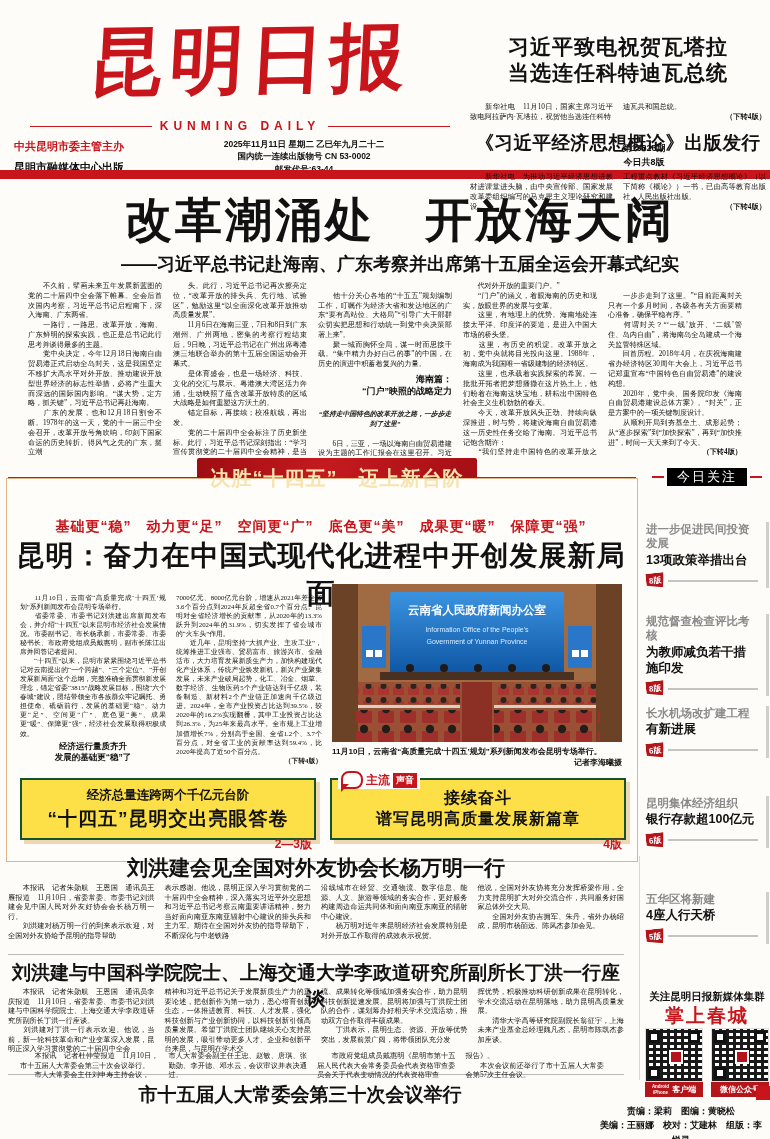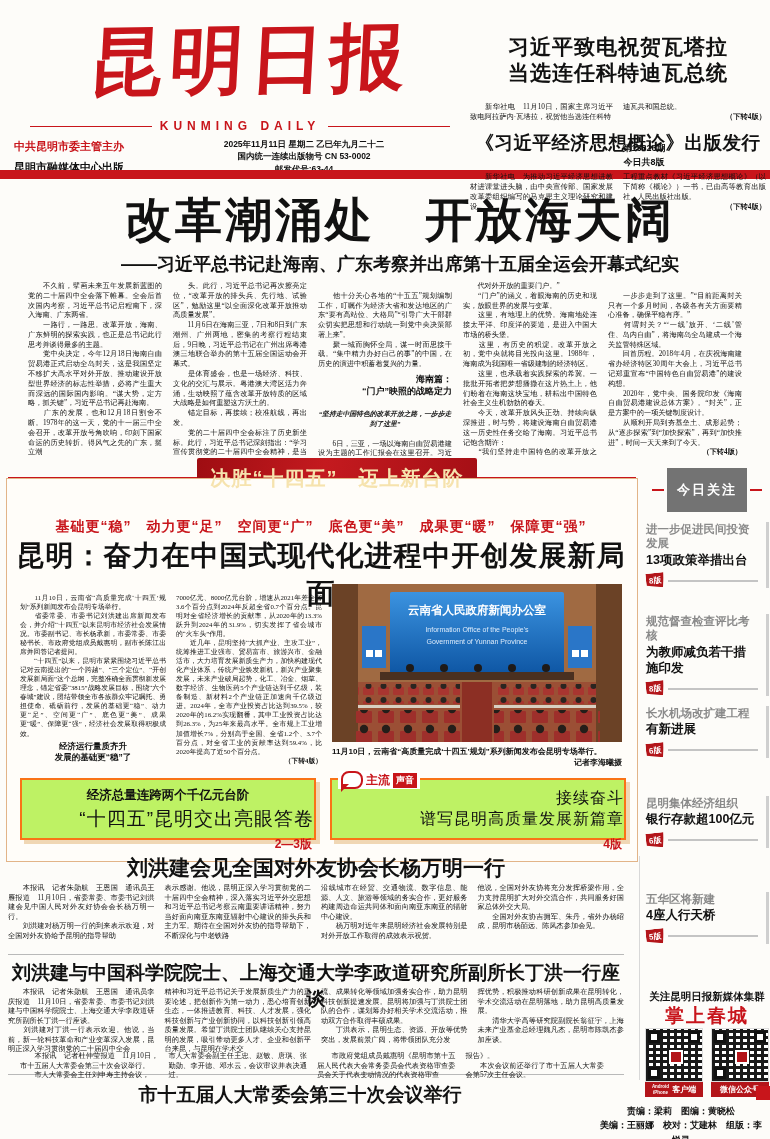--- a/index.html
+++ b/index.html
@@ -55,44 +55,44 @@
   .kicker{left:6px;top:518px;width:630px;text-align:center;font-size:14px;font-weight:900;color:#c8151b;letter-spacing:1px;}
   .k-h{left:6px;top:537px;width:630px;text-align:center;font-size:28px;font-weight:900;letter-spacing:1px;}
   .k-col{top:584px;width:146px;height:190px;overflow:hidden;font-family:"Liberation Serif",serif;
          font-size:6.8px;line-height:1.33;text-align:justify;white-space:pre-line;}
   .k-sub{font-family:"Liberation Sans",sans-serif;font-weight:900;font-size:8.5px;text-align:center;
          white-space:normal;margin:3px 0;}
   .photo{left:332px;top:584px;width:290px;height:158px;}
   .caption{left:332px;top:746px;width:290px;font-size:8px;font-weight:bold;line-height:1.4;}
   .caption .credit{display:block;text-align:right;}
 
-  .teaser{top:778px;width:292px;height:58px;border:2px solid #f97316;background:#bef264;
+  .teaser{top:778px;width:292px;height:58px;border:2px solid #14532d;background:#fde047;
           box-shadow:4px 4px 0 #f0d7b4;}
   .teaser .t1{text-align:center;font-size:12.5px;font-weight:900;margin-top:7px;}
-  .teaser .t2{text-align:right;font-size:19px;font-weight:400;margin-top:2px;letter-spacing:1px;}
+  .teaser .t2{text-align:center;font-size:19px;font-weight:700;margin-top:2px;letter-spacing:1px;}
   .teaser .pg{position:absolute;right:2px;bottom:-15px;color:#c8151b;font-size:12px;font-weight:900;}
   .mzbadge{position:absolute;left:6px;top:-9px;display:flex;align-items:center;gap:3px;background:#fff;padding:0 3px;}
   .bubble{width:18px;height:14px;border:2px solid #c8151b;border-radius:8px 8px 8px 0;position:relative;}
   .bubble::after{content:"";position:absolute;left:-2px;bottom:-5px;border:4px solid transparent;
                  border-top-color:#c8151b;border-left-color:#c8151b;}
   .mz1{color:#c8151b;font-size:12px;font-weight:900;}
   .mz2{background:#c8151b;color:#fff;font-size:9px;font-weight:bold;padding:1px 3px;}
 
   
   .art-h{width:616px;left:8px;text-align:center;font-weight:900;}
   .cols{left:8px;width:616px;display:flex;gap:10px;overflow:hidden;}
   .cols>div{flex:1;font-family:"Liberation Serif",serif;font-size:7.2px;line-height:1.33;
             text-align:justify;white-space:pre-line;}
   .divider{left:8px;width:616px;height:1px;background:#b9b9b9;}
 
   
   .sb-head{left:644px;top:468px;width:126px;display:flex;align-items:center;justify-content:center;}
   .sb-head .hl{width:12px;height:2px;background:#c8151b;}
-  .sb-head .hb{background:#737373;color:#fff;font-size:13px;font-weight:700;letter-spacing:2px;
-               padding:13px 10px;margin:0 3px;}
+  .sb-head .hb{background:#000000;color:#fff;font-size:13px;font-weight:400;letter-spacing:2px;
+               padding:0 10px;margin:0 3px;}
   .side-item{position:absolute;left:646px;width:112px;padding-right:8px;border-right:3px solid #cfcfcf;}
   .si-l1{color:#8a8a8a;font-size:11.5px;font-weight:bold;line-height:1.25;}
   .si-l2{color:#111;font-size:12.5px;font-weight:900;line-height:1.3;margin-top:1px;}
   .si-row{display:flex;align-items:center;margin-top:5px;}
   .flag{background:#b3151a;color:#fff;font-size:8px;font-weight:900;padding:2px 3px;
         clip-path:polygon(0 0,100% 0,88% 100%,0 78%);transform:rotate(-6deg);}
   .flag-line{flex:1;height:2px;background:#c4c4c4;margin-left:4px;}
   .media-t{left:644px;top:990px;width:126px;text-align:center;font-size:10.5px;font-weight:900;}
   .brand{left:644px;top:1003px;width:126px;text-align:center;font-size:19px;font-weight:900;
          color:#c8151b;letter-spacing:2px;}

